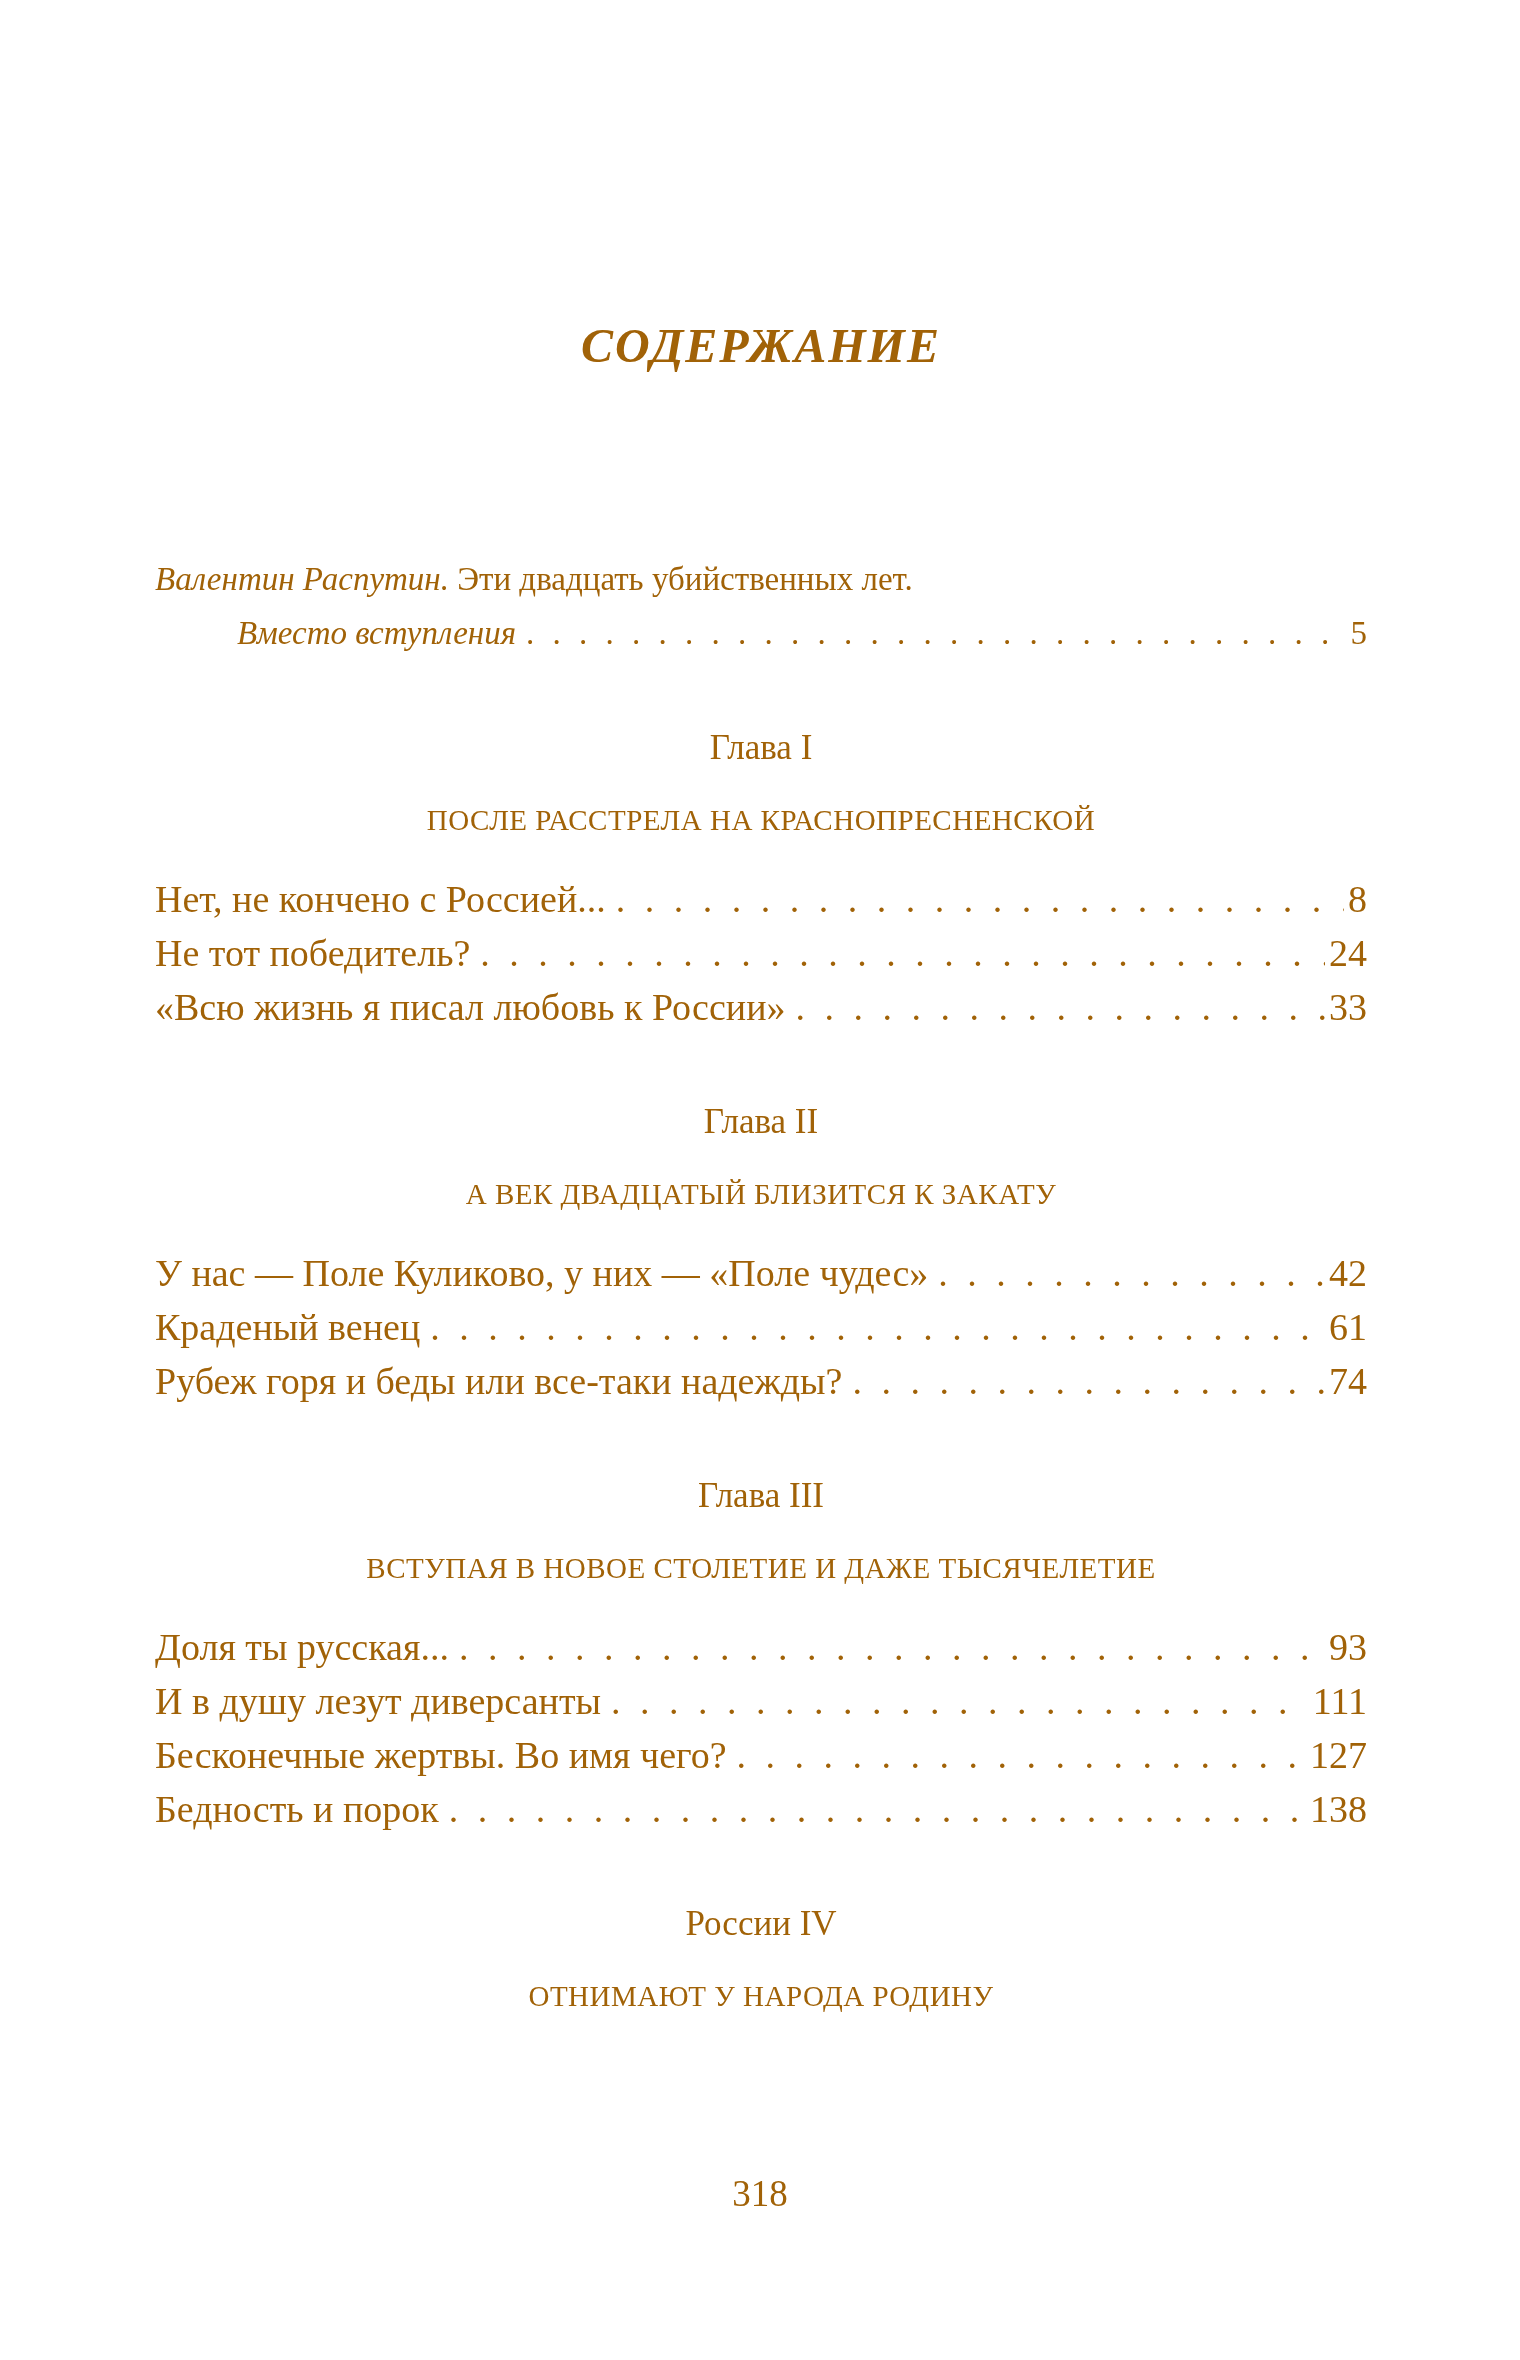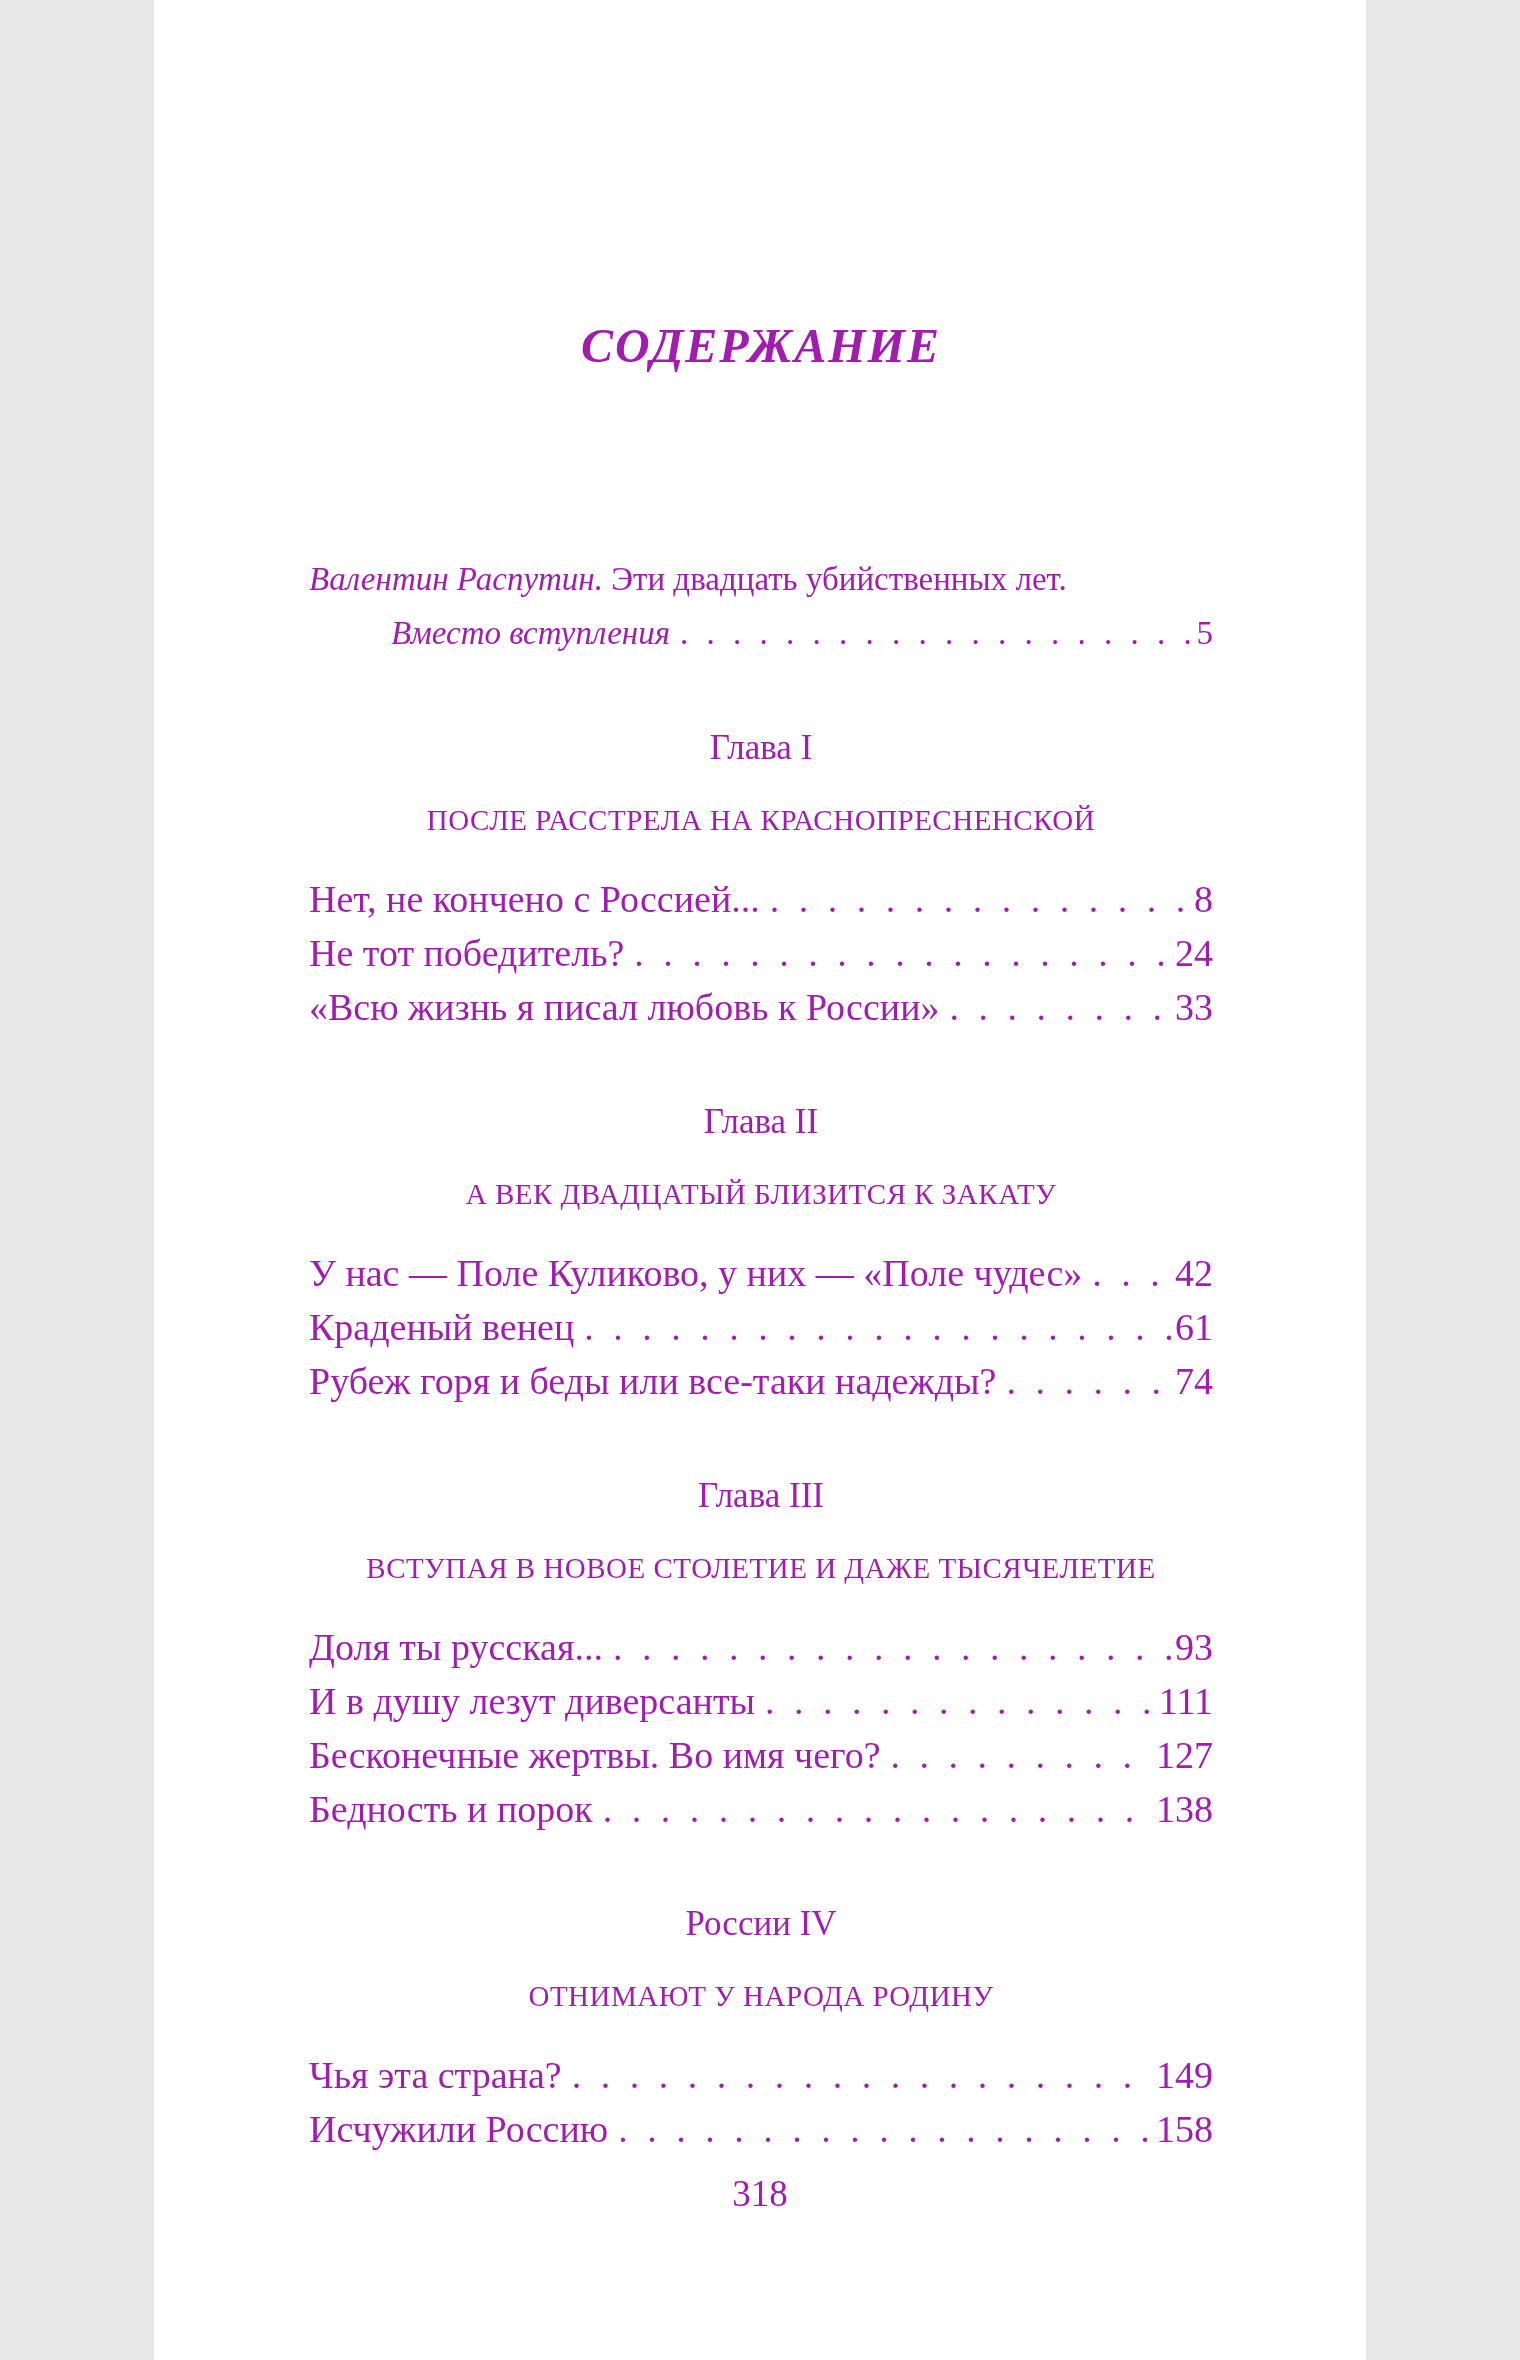--- a/index.html
+++ b/index.html
@@ -2,25 +2,25 @@
 <html lang="ru"><head>
 <meta charset="utf-8">
 <style>
   html, body {
     margin: 0;
     padding: 0;
     background: #e8e8e8;
   }
   .page {
     position: relative;
-    width: 1212px;
+    width: 1520px;
     height: 2360px;
     margin: 0 auto;
     background: #ffffff;
-    color: #a21caf;
+    color: #a16207;
     font-family: "Liberation Serif", "DejaVu Serif", serif;
     overflow: hidden;
   }
   .content {
     padding: 0 153px 0 155px;
   }
   .book-title {
     margin: 0;
     padding-top: 318px;
     text-align: center;
@@ -174,30 +174,18 @@
           <span class="toc-text">Бедность и порок</span>
           <span class="leader"></span>
           <span class="pagenum">138</span>
         </div>
       </div>
     </div>
 
     <div class="chapter">
       <h2 class="chapter-heading">России IV</h2>
       <h3 class="chapter-sub">ОТНИМАЮТ У НАРОДА РОДИНУ</h3>
-      <div class="entries">
-        <div class="toc-row">
-          <span class="toc-text">Чья эта страна?</span>
-          <span class="leader"></span>
-          <span class="pagenum">149</span>
-        </div>
-        <div class="toc-row">
-          <span class="toc-text">Исчужили Россию</span>
-          <span class="leader"></span>
-          <span class="pagenum">158</span>
-        </div>
-      </div>
     </div>
 
   </div>
 
   <div class="folio">318</div>
 </div>
 
 </body></html>

